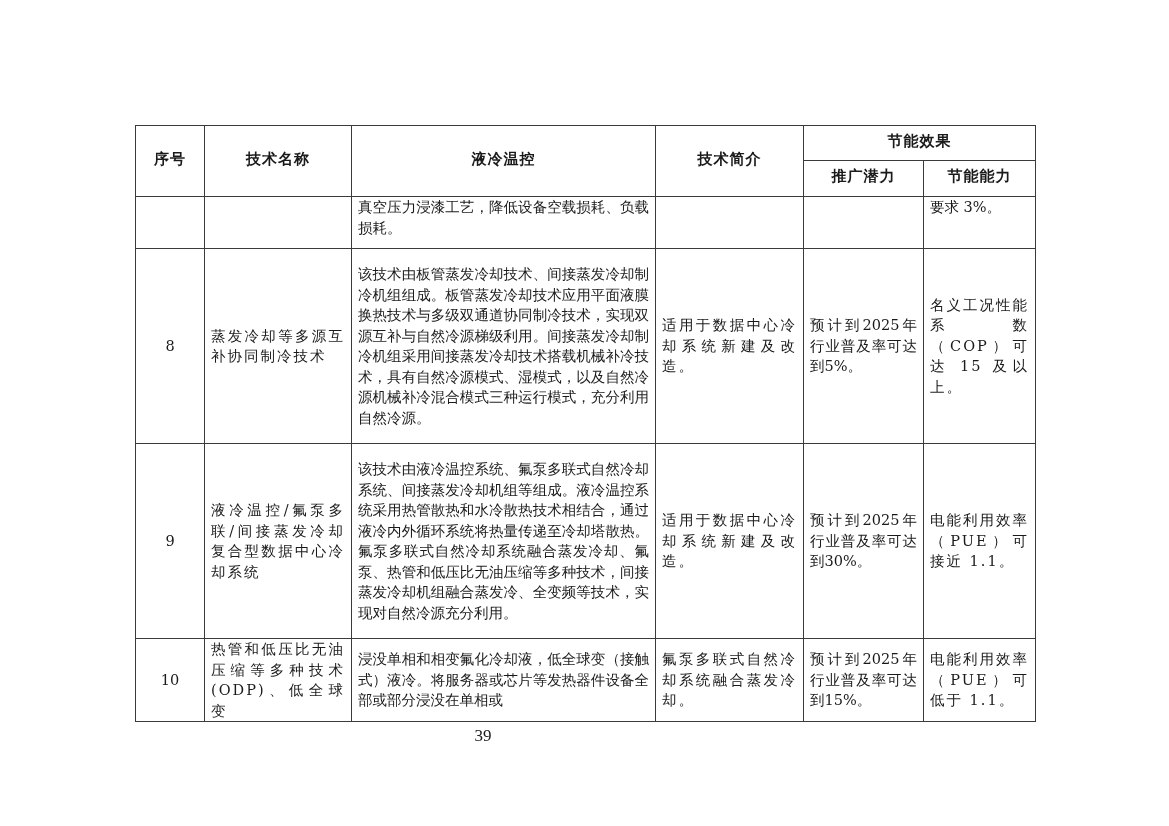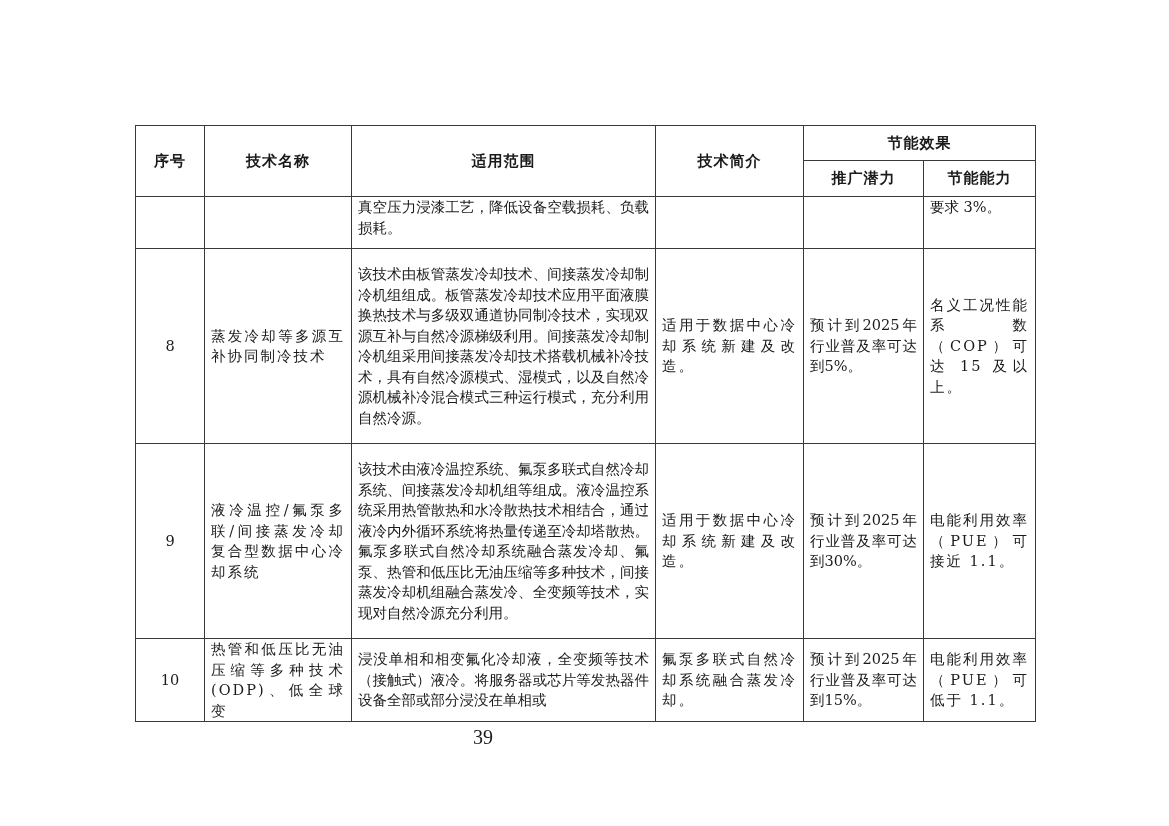--- a/index.html
+++ b/index.html
@@ -16,52 +16,52 @@
     width: 900px;
   }
   table.tech td, table.tech th {
     border: 1.2px solid #3a3a3a;
     padding: 0 6px;
     font-size: 14.5px; line-height: 20.5px;
     vertical-align: middle;
     overflow: hidden;
   }
   table.tech th {
-    font-family: Liberation Sans, sans-serif;
+    font-family: Liberation Mono, monospace;
     font-weight: bold; font-size: 15px; letter-spacing: 1px;
     text-align: center;
   }
   .c-no { text-align: center; }
   .justify { text-align: justify; text-align-last: left; }
   .spread { text-align: justify; text-align-last: left; letter-spacing: 2px; }
   .top { vertical-align: top !important; }
   .page-num {
     position: absolute; left: 0; width: 966px; top: 726px;
-    text-align: center; font-size: 20px;
+    text-align: center; font-size: 17px;
     font-family: "Liberation Serif", serif;
   }
 </style>
 </head>
 <body>
 
 <div class="page">
   <table class="tech">
     <colgroup>
       <col style="width:69px">
       <col style="width:147px">
       <col style="width:304px">
       <col style="width:148px">
       <col style="width:120px">
       <col style="width:112px">
     </colgroup>
     <thead>
       <tr style="height:35px">
         <th rowspan="2">序号</th>
         <th rowspan="2">技术名称</th>
-        <th rowspan="2">适用范围</th>
+        <th rowspan="2">液冷温控</th>
         <th rowspan="2">技术简介</th>
         <th colspan="2">节能效果</th>
       </tr>
       <tr style="height:36px">
         <th>推广潜力</th>
         <th>节能能力</th>
       </tr>
     </thead>
     <tbody>
       <tr style="height:52px">
@@ -84,21 +84,21 @@
         <td class="c-no">9</td>
         <td class="spread">液冷温控/氟泵多联/间接蒸发冷却复合型数据中心冷却系统</td>
         <td class="justify">该技术由液冷温控系统、氟泵多联式自然冷却系统、间接蒸发冷却机组等组成。液冷温控系统采用热管散热和水冷散热技术相结合，通过液冷内外循环系统将热量传递至冷却塔散热。氟泵多联式自然冷却系统融合蒸发冷却、氟泵、热管和低压比无油压缩等多种技术，间接蒸发冷却机组融合蒸发冷、全变频等技术，实现对自然冷源充分利用。</td>
         <td class="spread">适用于数据中心冷却系统新建及改造。</td>
         <td class="justify">预计到2025年行业普及率可达到30%。</td>
         <td class="spread">电能利用效率（PUE）可接近 1.1。</td>
       </tr>
       <tr style="height:66px">
         <td class="c-no">10</td>
         <td class="spread">热管和低压比无油压缩等多种技术(ODP)、低全球变</td>
-        <td class="justify">浸没单相和相变氟化冷却液，全变频等技术（接触式）液冷。将服务器或芯片等发热器件设备全部或部分浸没在单相或</td>
+        <td class="justify">浸没单相和相变氟化冷却液，低全球变（接触式）液冷。将服务器或芯片等发热器件设备全部或部分浸没在单相或</td>
         <td class="spread">氟泵多联式自然冷却系统融合蒸发冷却。</td>
         <td class="justify">预计到2025年行业普及率可达到15%。</td>
         <td class="spread">电能利用效率（PUE）可低于 1.1。</td>
       </tr>
     </tbody>
   </table>
 
   <div class="page-num">39</div>
 </div>
 

